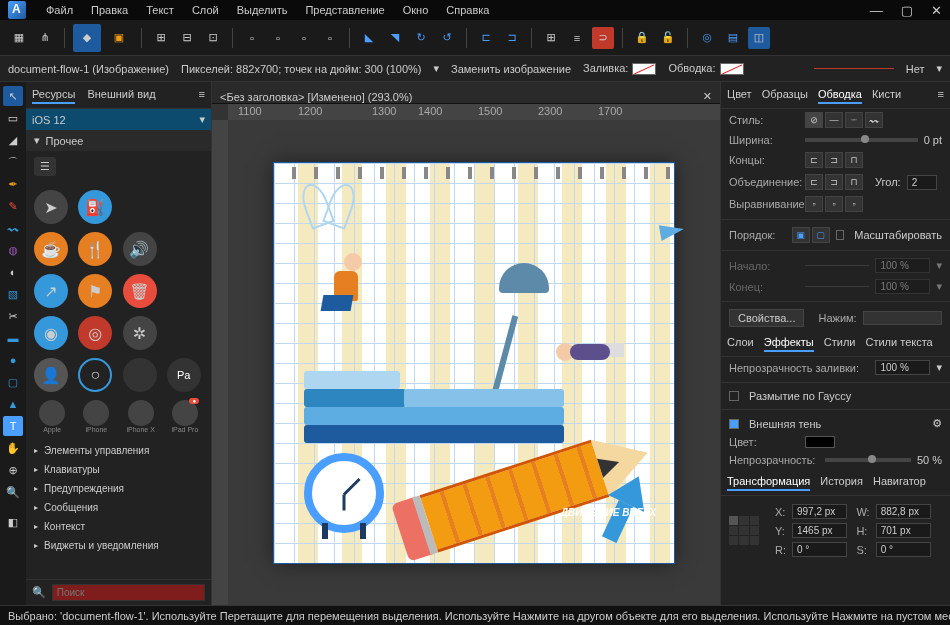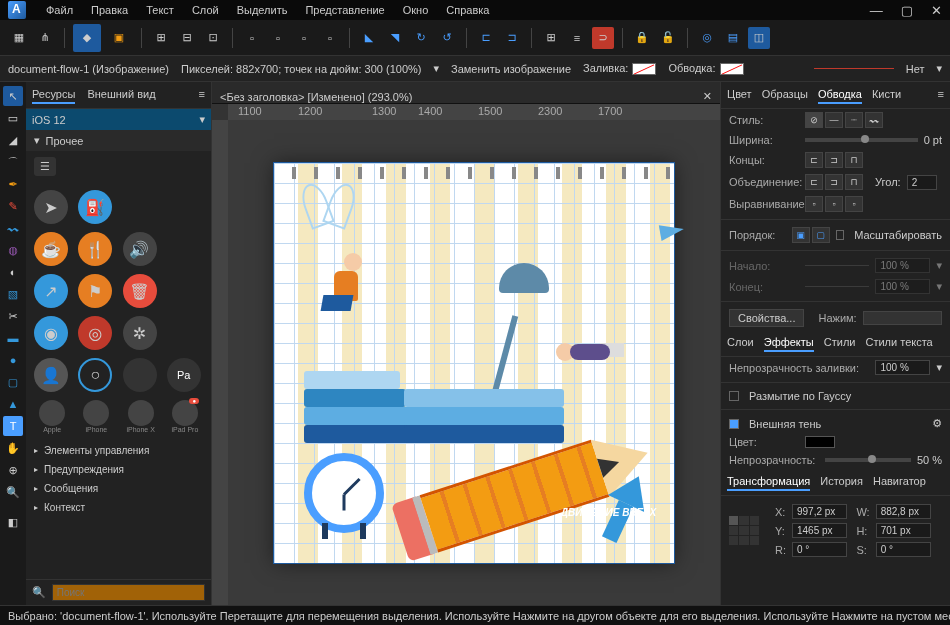--- a/index.html
+++ b/index.html
@@ -30,21 +30,21 @@
 .paneltabs span.active { border-bottom: 2px solid #4a9eff; }
 .subselect { padding: 4px 6px; display: flex; align-items: center; gap: 6px; background: #0c4a6e; font-size: 10px; }
 .section-hdr { padding: 4px 8px; background: #2a2a2a; font-size: 10px; display: flex; align-items: center; gap: 6px; }
 .asset-grid { display: grid; grid-template-columns: repeat(4, 1fr); gap: 8px; padding: 8px; }
 .asset { width: 34px; height: 34px; border-radius: 50%; display: flex; align-items: center; justify-content: center; cursor: pointer; font-size: 16px; }
 .asset-label { font-size: 7px; color: #888; text-align: center; }
 .cat-list { flex: 1; overflow: hidden; }
 .cat-item { padding: 4px 8px; font-size: 10px; display: flex; align-items: center; gap: 6px; cursor: pointer; }
 .cat-item::before { content: "▸"; font-size: 8px; }
 .searchrow { padding: 4px 6px; display: flex; align-items: center; gap: 6px; border-top: 1px solid #333; }
-.searchrow input { flex: 1; background: #a16207; border: 1px solid #333; color: #ccc; padding: 2px 4px; font-size: 10px; }
+.searchrow input { flex: 1; background: #7f1d1d; border: 1px solid #333; color: #ccc; padding: 2px 4px; font-size: 10px; }
 .canvas-area { flex: 1; background: #333; display: flex; flex-direction: column; position: relative; }
 .doctab { height: 22px; background: #2a2a2a; border-bottom: 1px solid #111; display: flex; align-items: flex-end; padding: 0 8px; font-size: 10px; justify-content: space-between; }
 .ruler-h { height: 16px; background: #444; position: relative; overflow: hidden; font-size: 8px; margin-left: 16px; }
 .ruler-h span { position: absolute; top: 1px; color: #aaa; }
 .canvas-wrap { flex: 1; display: flex; }
 .ruler-v { width: 16px; background: #444; }
 .canvas { flex: 1; background: #3a3a3a; display: flex; align-items: center; justify-content: center; overflow: hidden; }
 .artboard { width: 400px; height: 400px; background: #fff; background-image: linear-gradient(#c0d8f0 1px, transparent 1px), linear-gradient(90deg, #c0d8f0 1px, transparent 1px), repeating-linear-gradient(90deg, transparent 0 24px, #f5e9c0 24px 44px); background-size: 20px 20px, 20px 20px, auto, auto; position: relative; box-shadow: 0 0 0 1px #1e5a9e, 0 0 20px rgba(0,0,0,0.5); }
 .rightpanel { width: 230px; background: #222; border-left: 1px solid #333; display: flex; flex-direction: column; font-size: 10px; }
 .rp-tabs { display: flex; padding: 4px 6px; gap: 10px; border-bottom: 1px solid #333; }
@@ -240,23 +240,25 @@
           <div class="asset-label">iPhone X</div>
         </div>
       <div style="text-align:center;position:relative">
           <div class="asset" style="background:#444;width:26px;height:26px;margin:auto"></div>
           <div style="position:absolute;top:-2px;right:4px;background:#e74c3c;color:#fff;border-radius:6px;font-size:6px;padding:0 3px">●</div>
           <div class="asset-label">iPad Pro</div>
         </div>
     </div>
     <div class="cat-list">
       <div class="cat-item">Элементы управления</div>
+      <div class="cat-item">Клавиатуры</div>
       <div class="cat-item">Предупреждения</div>
       <div class="cat-item">Сообщения</div>
       <div class="cat-item">Контекст</div>
+      <div class="cat-item">Виджеты и уведомления</div>
     </div>
     <div class="searchrow">
       <span>🔍</span>
       <input placeholder="Поиск" style="">
     </div>
   </div>
 
   <div class="canvas-area">
     <div class="doctab">
       <span>&lt;Без заголовка&gt; [Изменено] (293.0%)</span>

